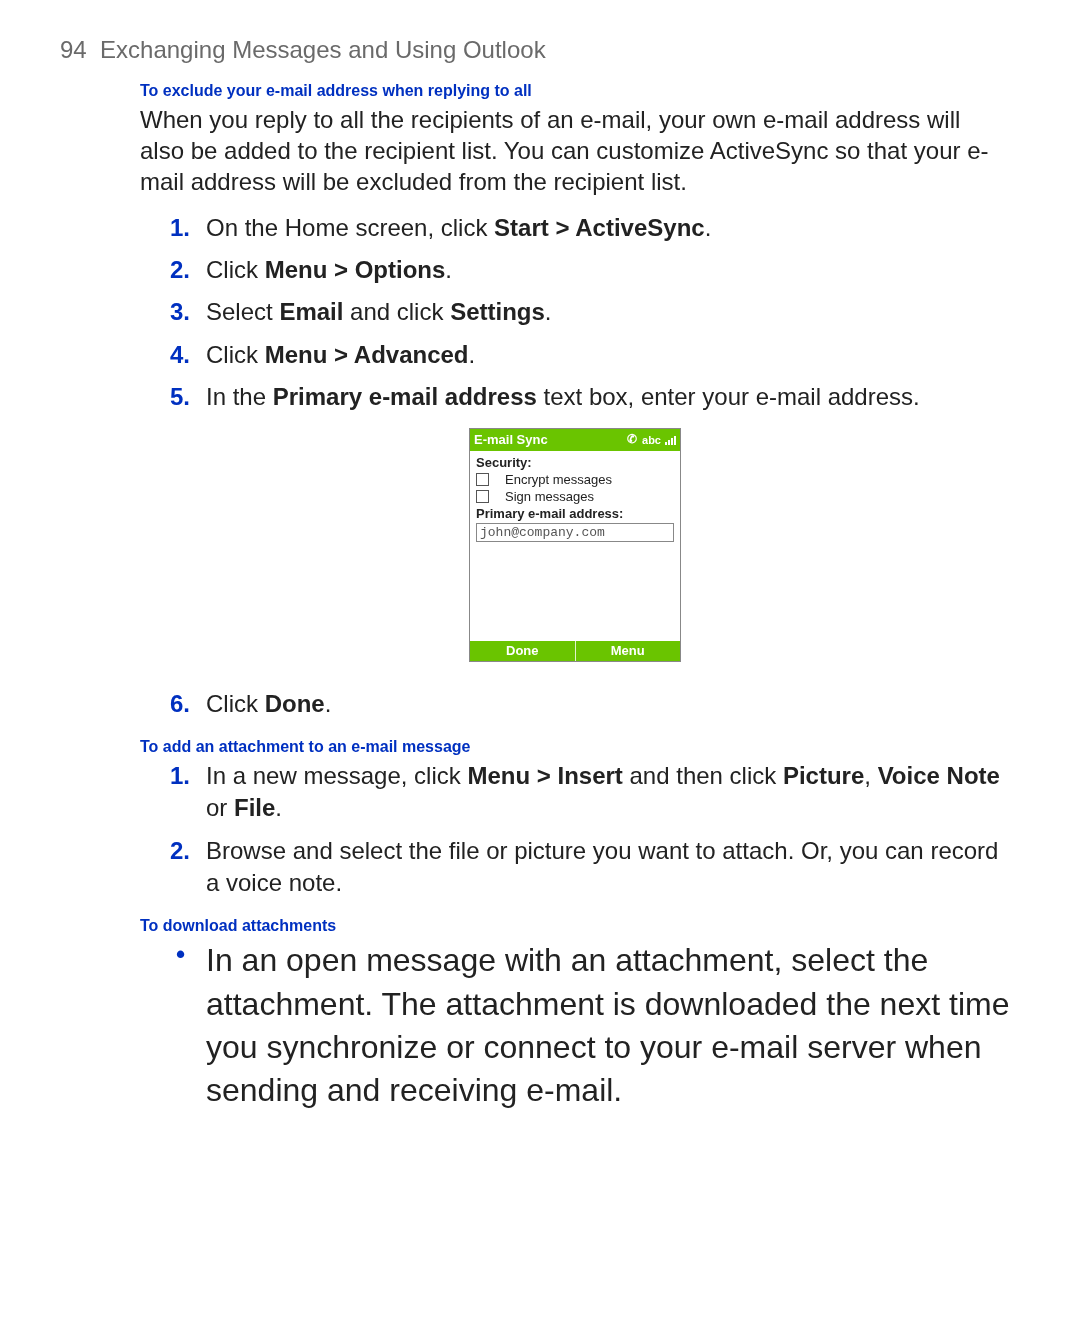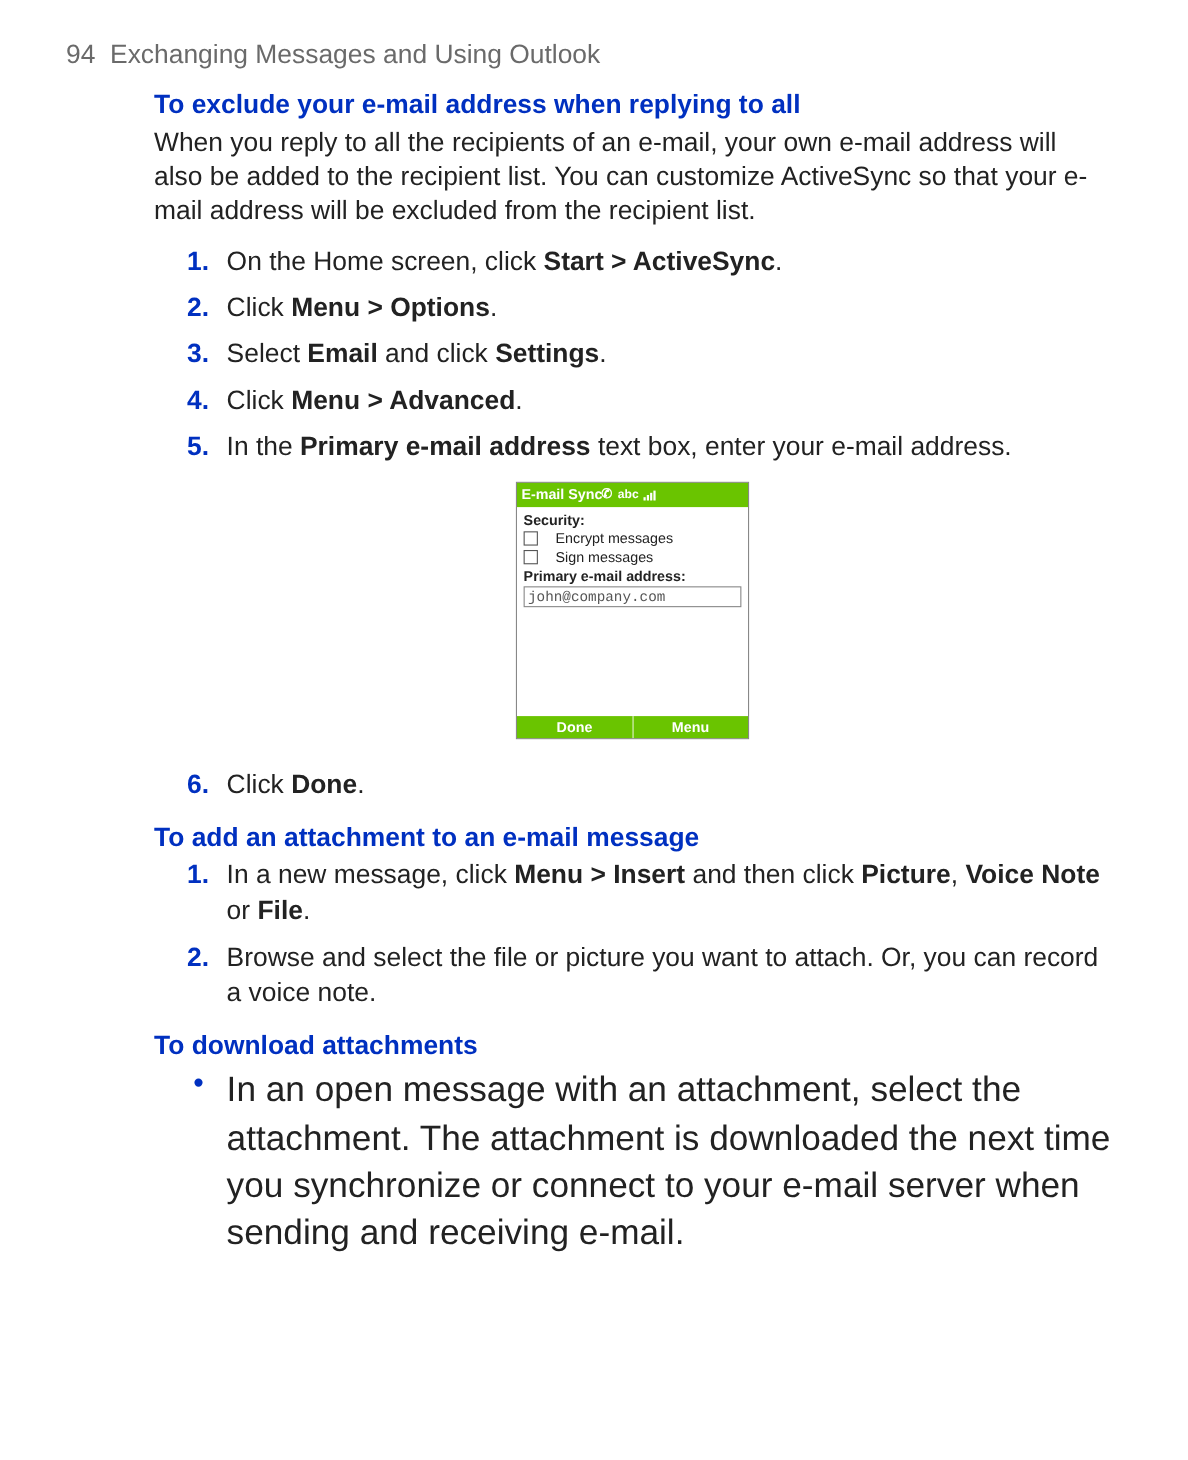--- a/index.html
+++ b/index.html
@@ -21,21 +21,21 @@
     margin-bottom: 18px;
     font-weight: 400;
   }
   .content {
     margin-left: 80px;
     margin-right: 10px;
   }
   .sec-title {
     color: #0030c0;
     font-weight: 700;
-    font-size: 24px;
+    font-size: 16px;
     margin-top: 18px;
     margin-bottom: 4px;
   }
   .para {
     font-size: 24px;
     line-height: 1.3;
     margin-bottom: 14px;
   }
   ol.steps {
     list-style: none;
@@ -95,21 +95,21 @@
     display: flex;
     flex-direction: column;
   }
   .phone-titlebar {
     background: #6ac400;
     color: #fff;
     font-weight: 700;
     font-size: 13px;
     display: flex;
     align-items: center;
-    justify-content: flex-start;
+    justify-content: space-between;
     padding: 2px 4px;
     height: 18px;
     box-sizing: content-box;
   }
   .phone-titlebar .status {
     display: flex;
     gap: 4px;
     align-items: center;
     font-size: 11px;
   }

